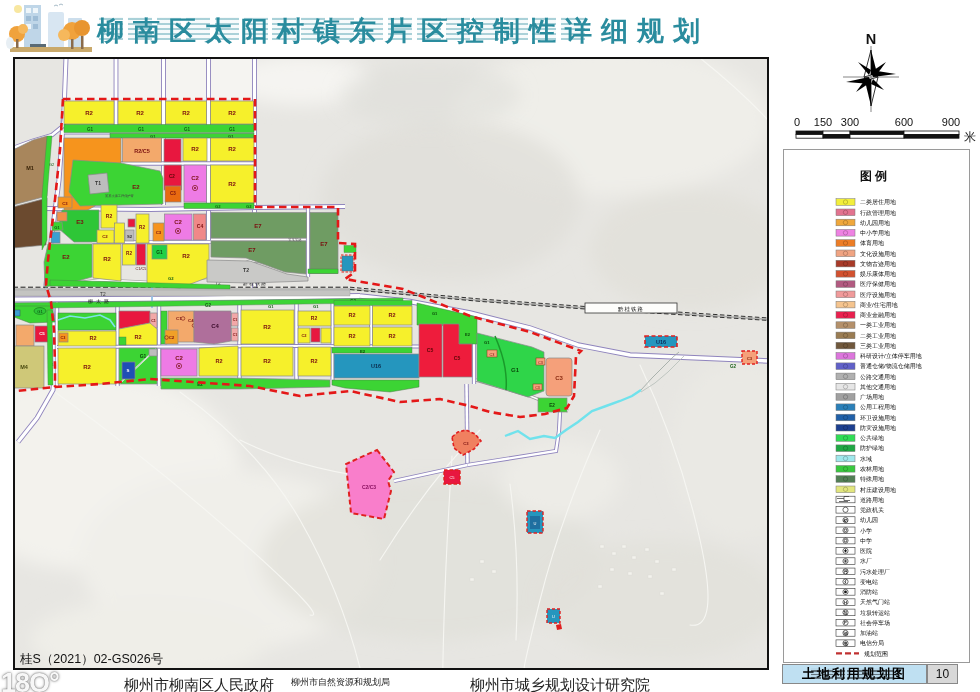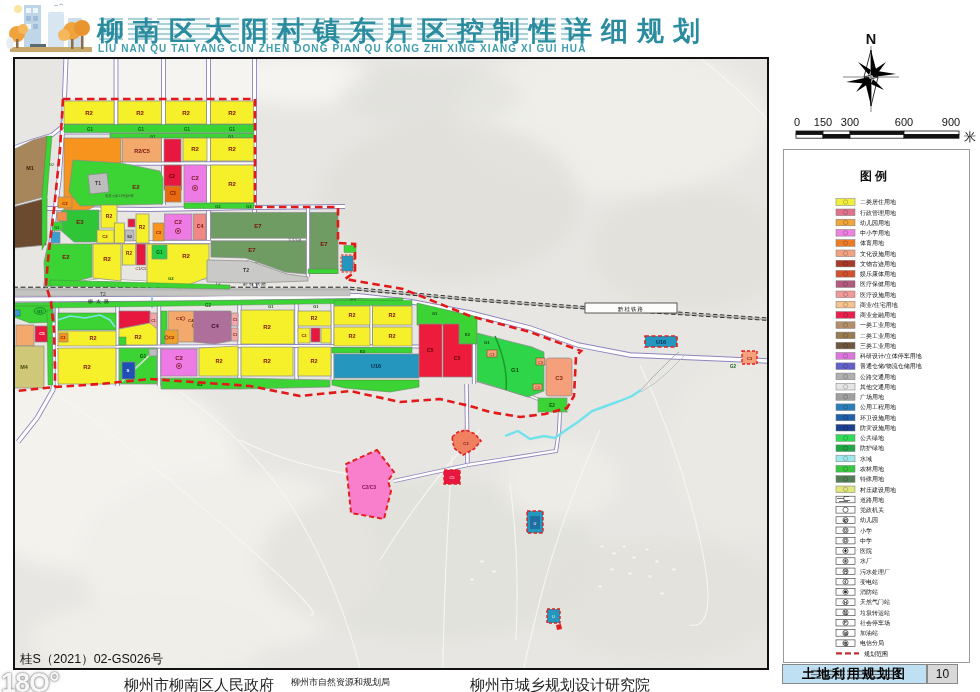--- a/index.html
+++ b/index.html
@@ -57,21 +57,20 @@
     <div class="abs" style="left:388px;top:17px;width:24px;height:23px;background:repeating-linear-gradient(0deg, rgba(42,140,158,0.40) 0 2px, rgba(42,140,158,0.04) 2px 5px)"></div>
     <div class="abs" style="left:417px;top:17px;width:24px;height:23px;background:repeating-linear-gradient(0deg, rgba(42,140,158,0.40) 0 2px, rgba(42,140,158,0.04) 2px 5px)"></div>
     <div class="abs" style="left:446px;top:17px;width:24px;height:23px;background:repeating-linear-gradient(0deg, rgba(42,140,158,0.40) 0 2px, rgba(42,140,158,0.04) 2px 5px)"></div>
     <div class="abs" style="left:475px;top:17px;width:24px;height:23px;background:repeating-linear-gradient(0deg, rgba(42,140,158,0.40) 0 2px, rgba(42,140,158,0.04) 2px 5px)"></div>
     <div class="abs" style="left:504px;top:17px;width:24px;height:23px;background:repeating-linear-gradient(0deg, rgba(42,140,158,0.40) 0 2px, rgba(42,140,158,0.04) 2px 5px)"></div>
     <div class="abs" style="left:532px;top:17px;width:24px;height:23px;background:repeating-linear-gradient(0deg, rgba(42,140,158,0.40) 0 2px, rgba(42,140,158,0.04) 2px 5px)"></div>
     <div class="abs" style="left:561px;top:17px;width:24px;height:23px;background:repeating-linear-gradient(0deg, rgba(42,140,158,0.40) 0 2px, rgba(42,140,158,0.04) 2px 5px)"></div>
 
 <div class="abs" style="left:97px;top:13px;font-size:27px;font-weight:bold;color:#2A8C9E;letter-spacing:9px;white-space:nowrap">柳南区太阳村镇东片区控制性详细规划</div>
 
-<div class="abs" style="left:98px;top:43px;font-size:10px;font-weight:bold;color:#3D9DAB;letter-spacing:1.1px;white-space:nowrap">LIU NAN QU TAI YANG CUN ZHEN DONG PIAN QU KONG ZHI XING XIANG XI GUI HUA</div>
 
 <svg class="abs" style="left:13px;top:57px" width="756" height="613" viewBox="13 57 756 613">
 
 <rect x="13" y="57" width="756" height="613" fill="#E7E6E2"></rect>
 <defs>
         <filter id="bl" x="-40%" y="-40%" width="180%" height="180%">
           <feGaussianBlur stdDeviation="9"></feGaussianBlur>
         </filter>
       </defs>
 <g filter="url(#bl)">

